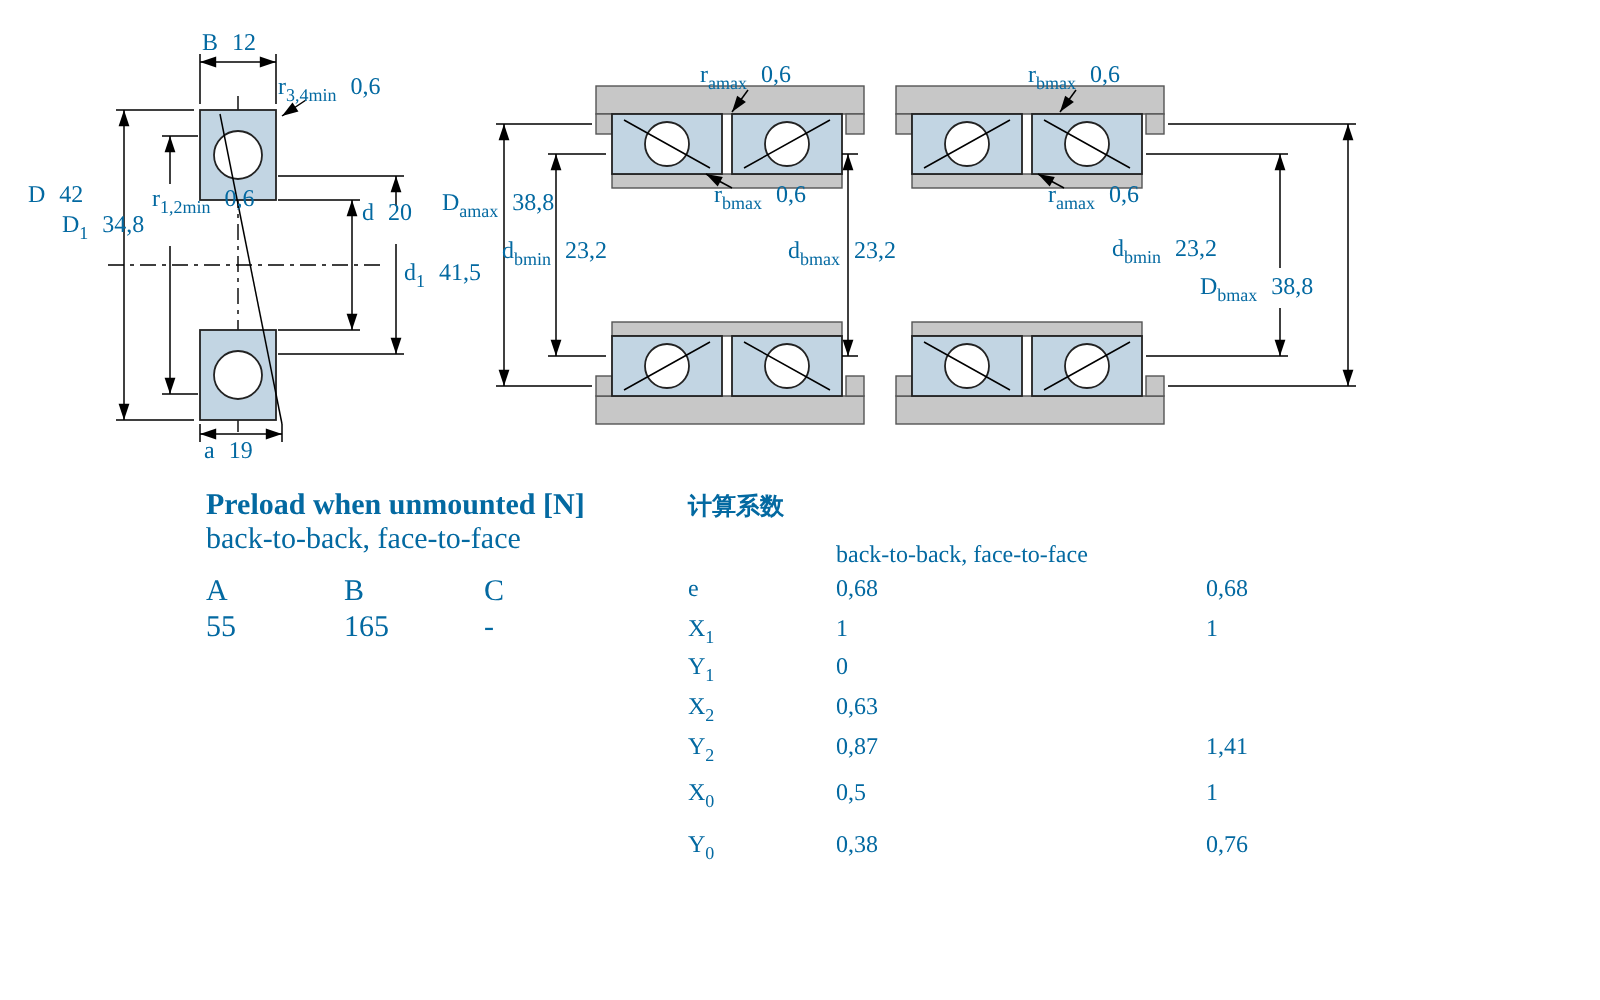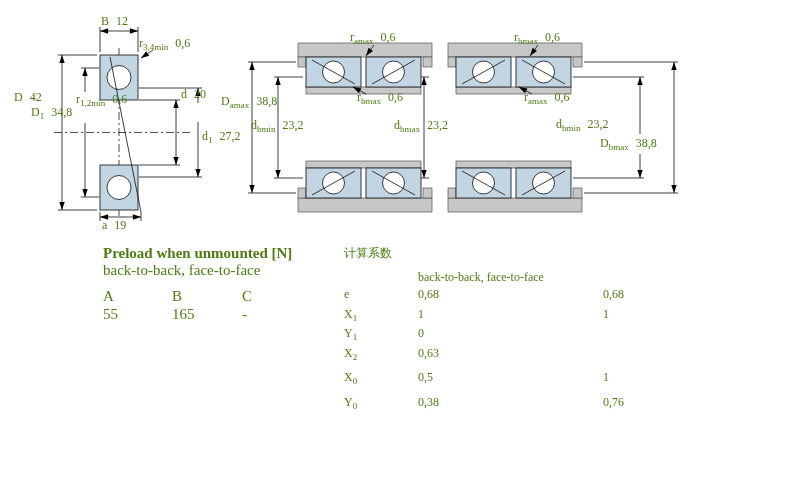--- a/index.html
+++ b/index.html
@@ -1,18 +1,18 @@
 <!DOCTYPE html>
 <html style="--c-bearing: #c2d5e3; --c-housing: #c7c7c7;"><head>
 <meta charset="utf-8">
 <style>
   *{box-sizing:border-box}
   body{margin:0;background:#fff}
   .canvas{position:relative;width:800px;height:448px;background:#fff;overflow:hidden;
-          font-family:"Liberation Serif",serif;color:#4d7c0f}
+          font-family:"Liberation Serif",serif;color:#0369a1}
   .canvas svg{position:absolute;left:0;top:0}
 
   
   .br{fill:var(--c-bearing,#c2d5e3);stroke:#222;stroke-width:.9}
   .bl{fill:#fff;stroke:#222;stroke-width:.9}
   .hs{fill:var(--c-housing,#c7c7c7);stroke:#555;stroke-width:.7}
   .tl{stroke:#000;stroke-width:.75;fill:none}
   .cl{stroke:#000;stroke-width:.7;fill:none;stroke-dasharray:8 3 2 3}
 
   
@@ -21,21 +21,21 @@
   .dim .dv{margin-left:7px}
 
   
   .preload{position:absolute;left:103px;top:246px;font-size:15px}
   .preload .t{font-weight:bold;line-height:14px}
   .preload .s{margin-top:3px;line-height:14px}
   .pgrid{display:grid;grid-template-columns:69px 70px 50px;margin-top:12px;row-gap:4px;line-height:14px}
 
   
   .factors{position:absolute;left:344px;top:246px;font-size:12px}
-  .factors .t{font-weight:normal;line-height:15px}
+  .factors .t{font-weight:bold;line-height:15px}
   .fhead{display:grid;grid-template-columns:74px 185px auto;margin-top:9px;line-height:14px}
   .frows{margin-top:3px}
   .frow{display:grid;grid-template-columns:74px 185px auto;line-height:15.3px}
   .frow sub{font-size:9px}
   .frow.g1{margin-top:4px}
   .frow.g2{margin-top:6px}
 </style>
 </head>
 <body>
 
@@ -139,22 +139,22 @@
         <path class="tl" d="M674,62 V193" marker-start="url(#arw)" marker-end="url(#arw)"></path>
       </g>
     </g>
   </svg>
 
   <span class="dim" style="left:101px;top:15px"><span>B</span><sub></sub><span class="dv">12</span></span>
   <span class="dim" style="left:139px;top:37px"><span>r</span><sub>3,4min</sub><span class="dv">0,6</span></span>
   <span class="dim" style="left:14px;top:91px"><span>D</span><sub></sub><span class="dv">42</span></span>
   <span class="dim" style="left:31px;top:106px"><span>D</span><sub>1</sub><span class="dv">34,8</span></span>
   <span class="dim" style="left:76px;top:93px"><span>r</span><sub>1,2min</sub><span class="dv">0,6</span></span>
-  <span class="dim" style="left:181px;top:88px"><span>d</span><sub></sub><span class="dv">20</span></span>
-  <span class="dim" style="left:202px;top:130px"><span>d</span><sub>1</sub><span class="dv">27,2</span></span>
+  <span class="dim" style="left:181px;top:100px"><span>d</span><sub></sub><span class="dv">20</span></span>
+  <span class="dim" style="left:202px;top:130px"><span>d</span><sub>1</sub><span class="dv">41,5</span></span>
   <span class="dim" style="left:102px;top:219px"><span>a</span><sub></sub><span class="dv">19</span></span>
 
   <span class="dim" style="left:350px;top:31px"><span>r</span><sub>amax</sub><span class="dv">0,6</span></span>
   <span class="dim" style="left:221px;top:95px"><span>D</span><sub>amax</sub><span class="dv">38,8</span></span>
   <span class="dim" style="left:251px;top:119px"><span>d</span><sub>bmin</sub><span class="dv">23,2</span></span>
   <span class="dim" style="left:357px;top:91px"><span>r</span><sub>bmax</sub><span class="dv">0,6</span></span>
   <span class="dim" style="left:394px;top:119px"><span>d</span><sub>bmax</sub><span class="dv">23,2</span></span>
 
   <span class="dim" style="left:514px;top:31px"><span>r</span><sub>bmax</sub><span class="dv">0,6</span></span>
   <span class="dim" style="left:524px;top:91px"><span>r</span><sub>amax</sub><span class="dv">0,6</span></span>
@@ -192,20 +192,25 @@
         <span>1</span>
       </div>
       <div class="frow">
         <span><span>Y</span><sub>1</sub></span>
         <span>0</span>
       </div>
       <div class="frow">
         <span><span>X</span><sub>2</sub></span>
         <span>0,63</span>
       </div>
+      <div class="frow">
+        <span><span>Y</span><sub>2</sub></span>
+        <span>0,87</span>
+        <span>1,41</span>
+      </div>
       <div class="frow g1">
         <span><span>X</span><sub>0</sub></span>
         <span>0,5</span>
         <span>1</span>
       </div>
       <div class="frow g2">
         <span><span>Y</span><sub>0</sub></span>
         <span>0,38</span>
         <span>0,76</span>
       </div>

